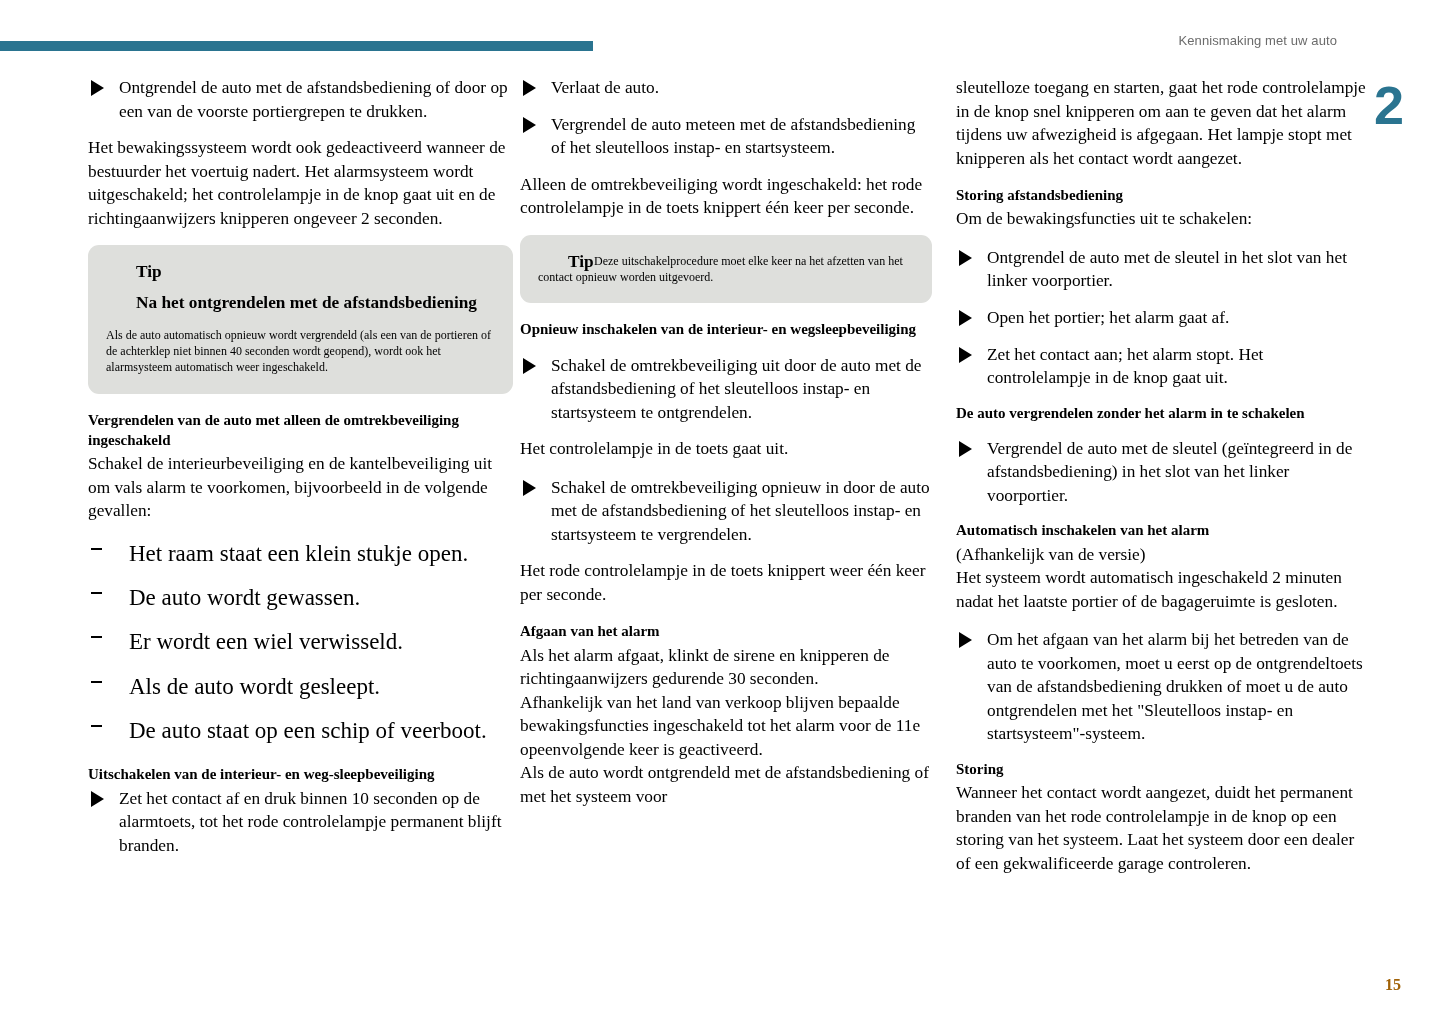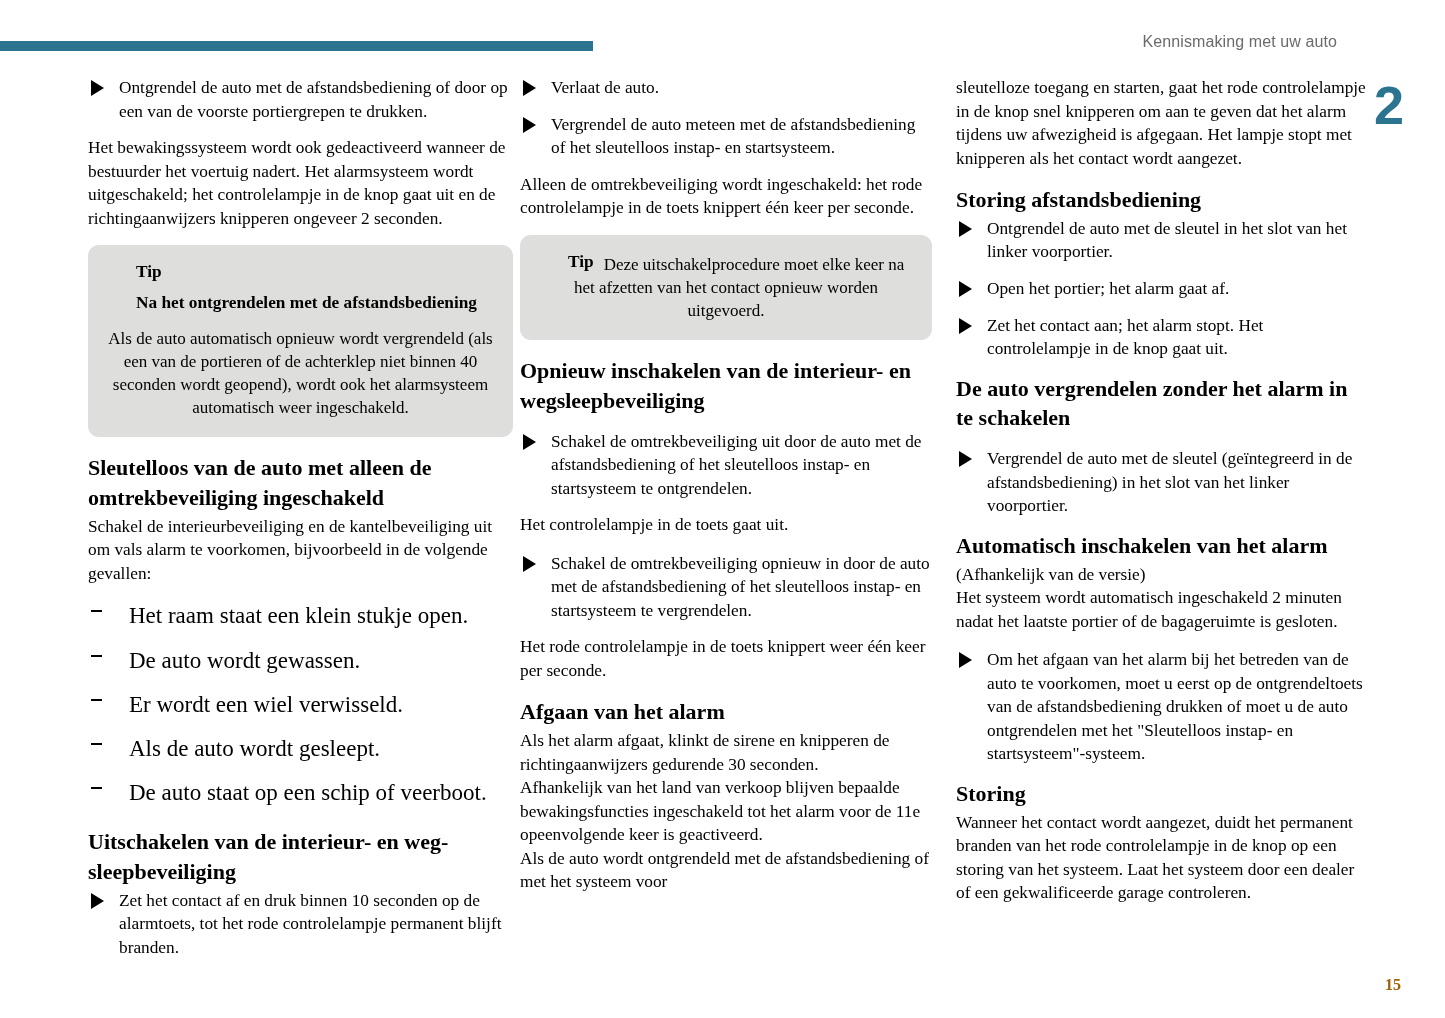--- a/index.html
+++ b/index.html
@@ -22,21 +22,21 @@
     left: 0;
     top: 41px;
     width: 593px;
     height: 10px;
     background: #2a7490;
   }
   .header-title {
     position: absolute;
     right: 108px;
     top: 33px;
-    font-size: 16px;
+    font-size: 13px;
     color: #6b6b6b;
     letter-spacing: 0.1px;
     white-space: nowrap;
     margin-left: 24px;
   }
   .chapter-number {
     position: absolute;
     right: 28px;
     top: 78px;
     width: 56px;
@@ -77,21 +77,21 @@
   
   .para {
     font-size: 17.3px;
     line-height: 1.36;
     margin: 0 0 15px 0;
     color: #000;
   }
   .para.tight { margin-bottom: 0; }
 
   h3.heading {
-    font-size: 22px;
+    font-size: 15px;
     font-weight: bold;
     line-height: 1.36;
     margin: 0 0 2px 0;
   }
   h3.heading.spaced-top { margin-top: 18px; }
 
   
   .arrow-list { margin: 0; padding: 0; list-style: none; }
   .arrow-item {
     position: relative;
@@ -167,24 +167,23 @@
     line-height: 1.25;
   }
   .tip-subtitle {
     font-size: 17.3px;
     font-weight: bold;
     line-height: 1.36;
     margin: 6px 0 0 0;
     text-indent: 30px;
   }
   .tip-body {
-    font-size: 17px;
+    font-size: 12px;
     line-height: 1.36;
     margin: 12px 0 0 0;
-    text-align: center;
   }
   .tip-body.inline-first {
     margin-top: -22px;
     text-indent: 56px;
   }
 </style>
 </head>
 <body>
 
 <div class="header-rule"></div>
@@ -210,21 +209,21 @@
         <span class="tip-icon">
           <span class="dot"></span>
           <span class="stem"></span>
         </span>
         <span class="tip-label">Tip</span>
       </div>
       <div class="tip-subtitle">Na het ontgrendelen met de afstandsbediening</div>
       <div class="tip-body">Als de auto automatisch opnieuw wordt vergrendeld (als een van de portieren of de achterklep niet binnen 40 seconden wordt geopend), wordt ook het alarmsysteem automatisch weer ingeschakeld.</div>
     </div>
 
-    <h3 class="heading">Sleutelloos van de auto met alleen de omtrekbeveiliging ingeschakeld</h3>
+    <h3 class="heading">Vergrendelen van de auto met alleen de omtrekbeveiliging ingeschakeld</h3>
     <p class="para">Schakel de interieurbeveiliging en de kantelbeveiliging uit om vals alarm te voorkomen, bijvoorbeeld in de volgende gevallen:</p>
 
     <ul class="dash-list">
       <li class="dash-item">
         <span class="bullet-dash"></span>
         <span>Het raam staat een klein stukje open.</span>
       </li>
       <li class="dash-item">
         <span class="bullet-dash"></span>
         <span>De auto wordt gewassen.</span>
@@ -304,20 +303,21 @@
     <p class="para tight">Als het alarm afgaat, klinkt de sirene en knipperen de richtingaanwijzers gedurende 30 seconden.</p>
     <p class="para tight">Afhankelijk van het land van verkoop blijven bepaalde bewakingsfuncties ingeschakeld tot het alarm voor de 11e opeenvolgende keer is geactiveerd.</p>
     <p class="para tight">Als de auto wordt ontgrendeld met de afstandsbediening of met het systeem voor</p>
   </div>
 
   <div class="col col-3">
 
     <p class="para">sleutelloze toegang en starten, gaat het rode controlelampje in de knop snel knipperen om aan te geven dat het alarm tijdens uw afwezigheid is afgegaan. Het lampje stopt met knipperen als het contact wordt aangezet.</p>
 
     <h3 class="heading">Storing afstandsbediening</h3>
+    <p class="para">Om de bewakingsfuncties uit te schakelen:</p>
 
     <ul class="arrow-list">
       <li class="arrow-item">
         <span class="bullet-arrow"></span>
         <span>Ontgrendel de auto met de sleutel in het slot van het linker voorportier.</span>
       </li>
       <li class="arrow-item">
         <span class="bullet-arrow"></span>
         <span>Open het portier; het alarm gaat af.</span>
       </li>

